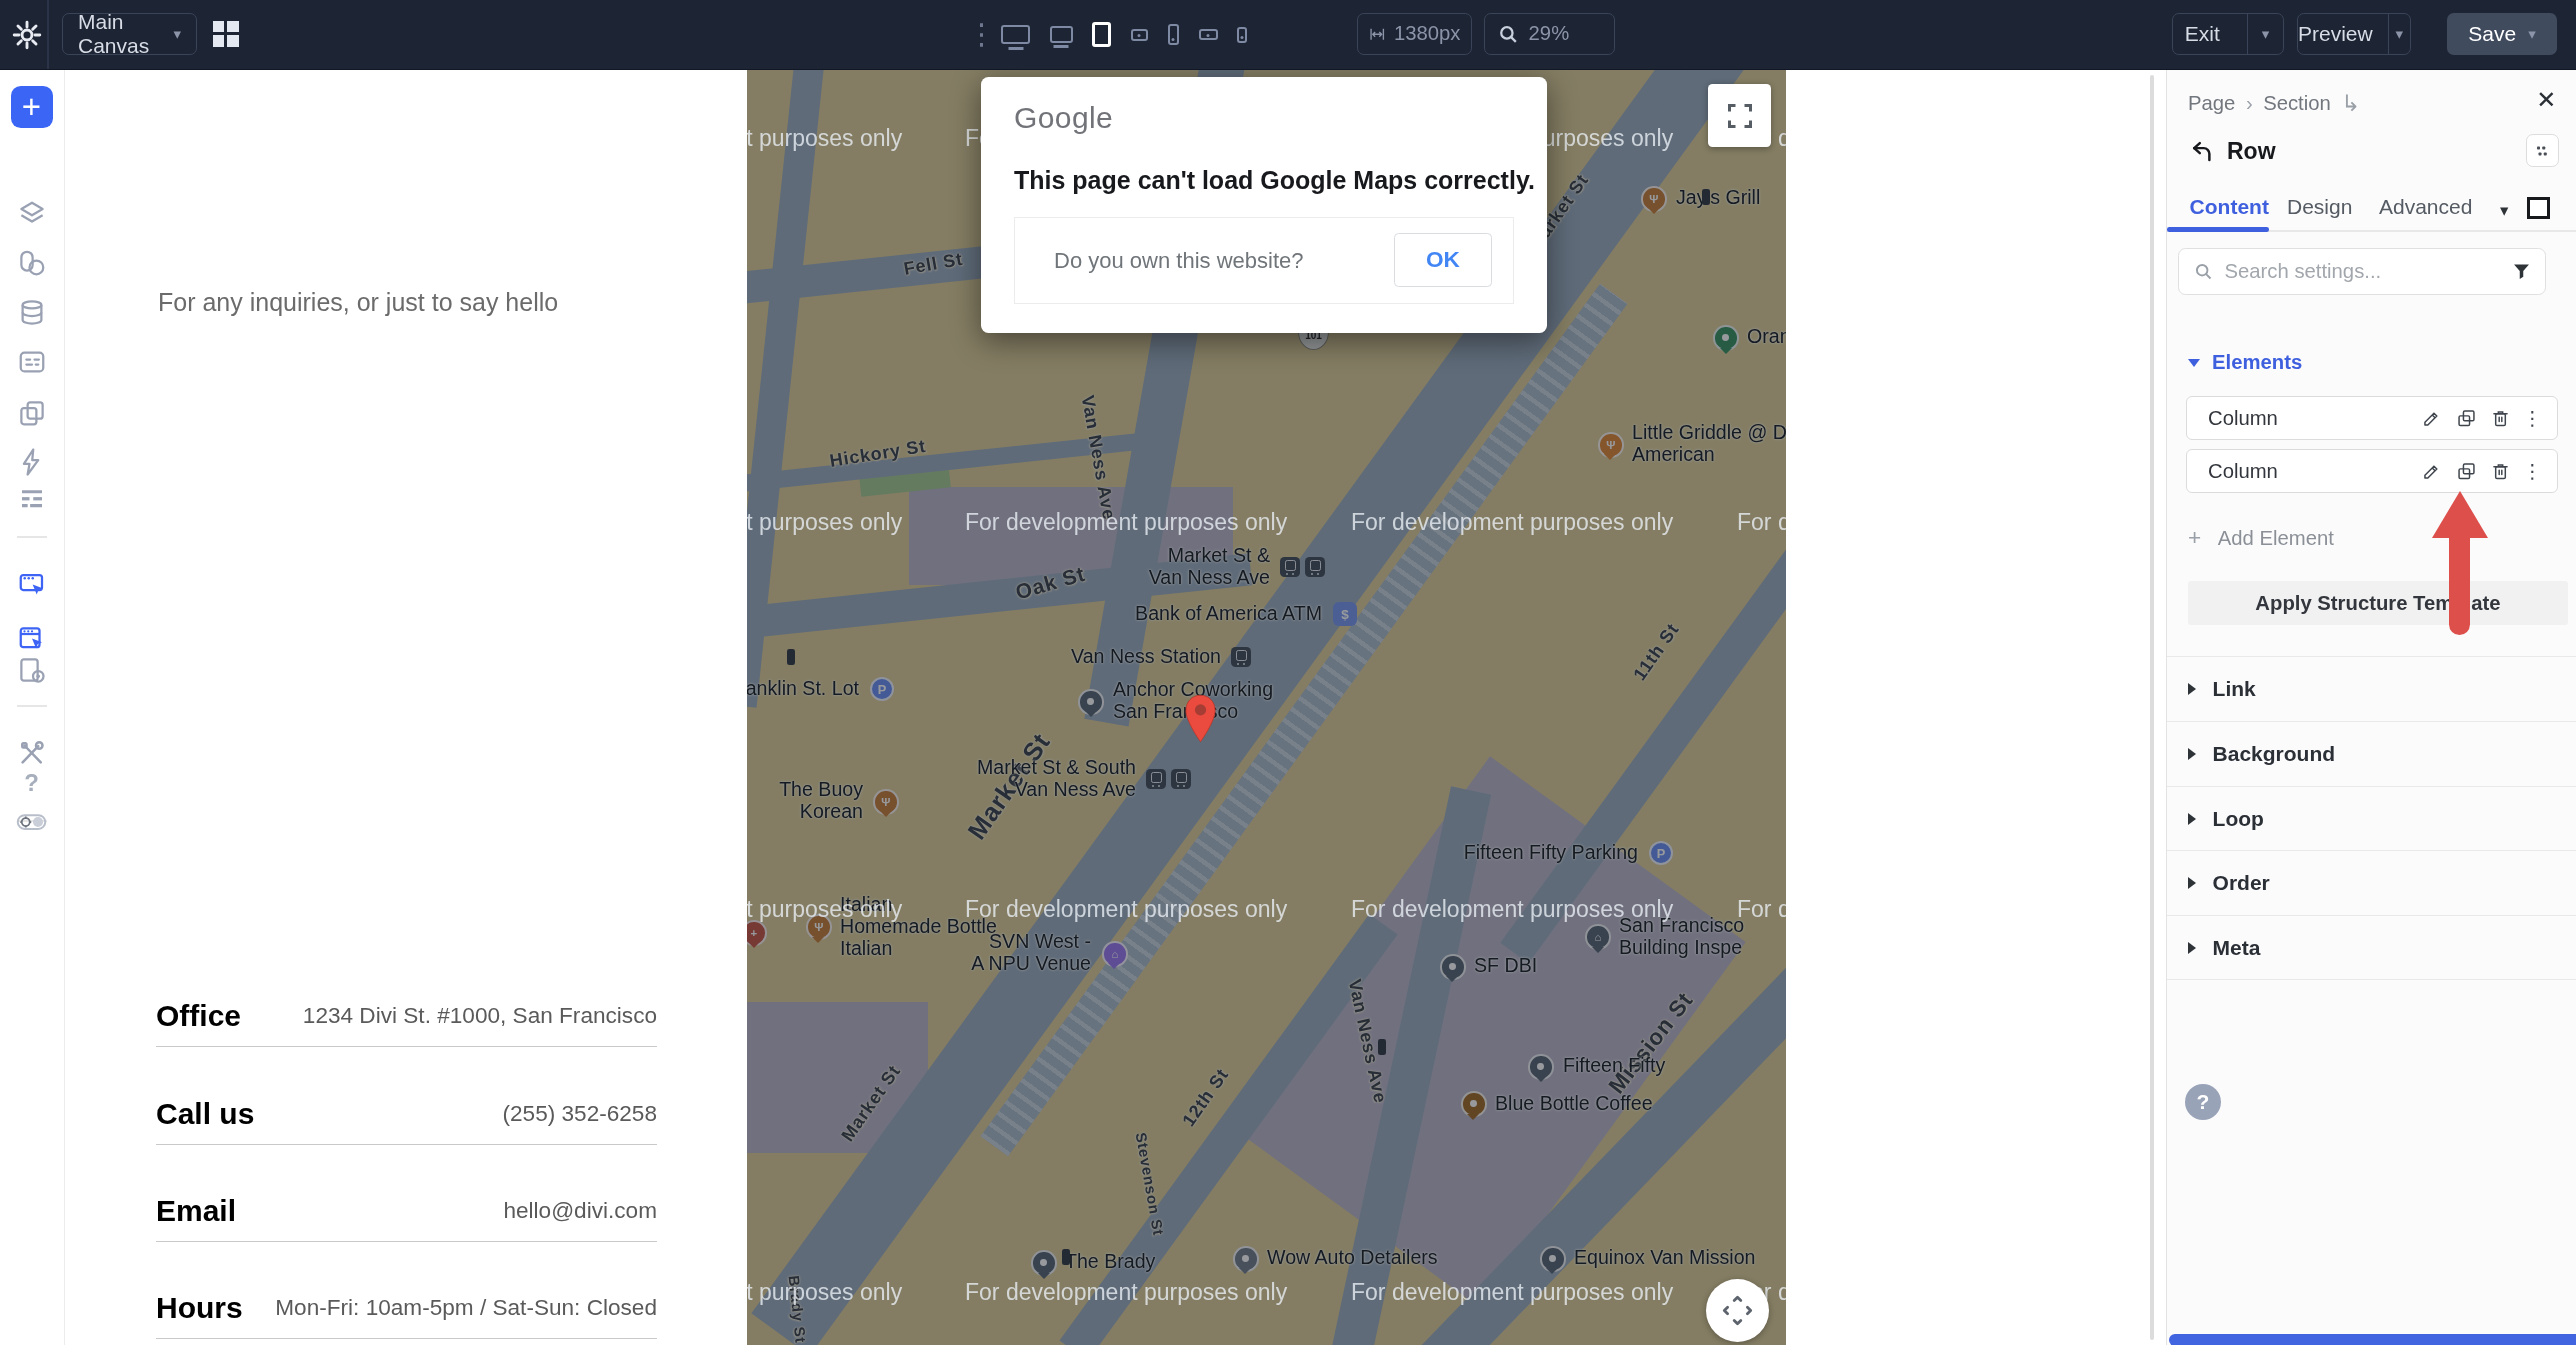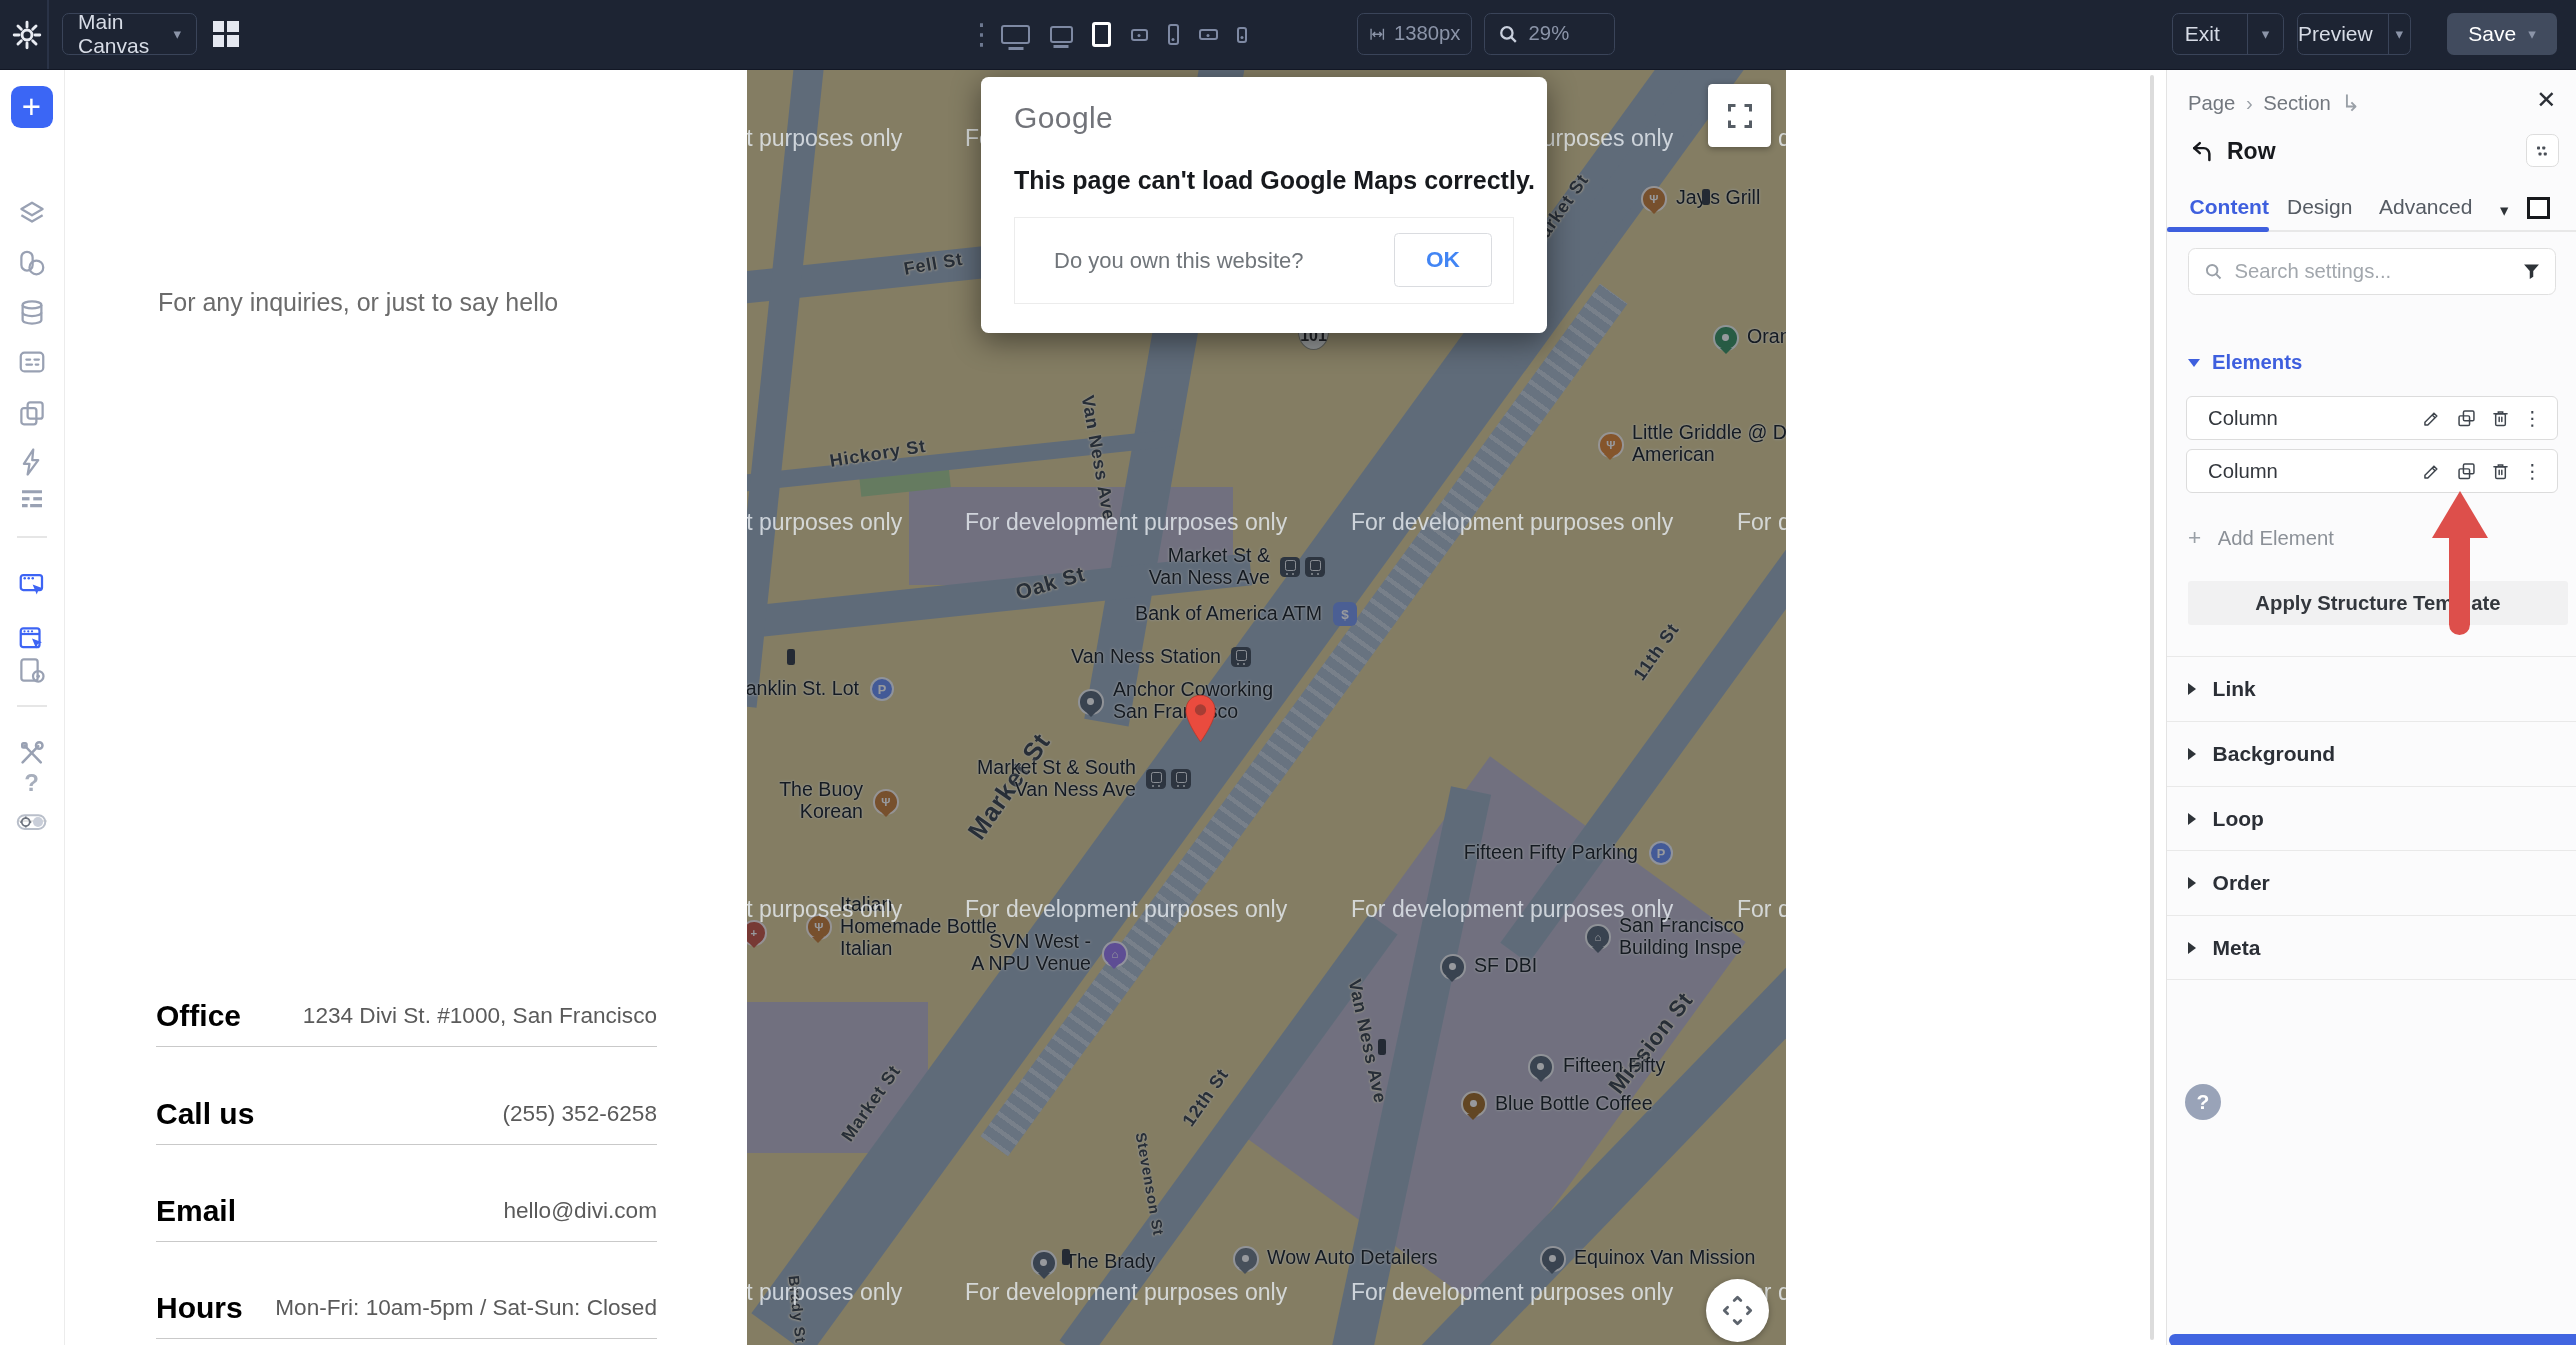--- a/index.html
+++ b/index.html
@@ -42,21 +42,21 @@
   .road.hatch{background:#aebdcd;background-image:repeating-linear-gradient(90deg,rgba(255,255,255,.35) 0 4.5px,transparent 4.5px 13.5px);}
   .street{position:absolute;white-space:nowrap;color:#3f4750;font-weight:700;font-size:18px;letter-spacing:0.8px;transform-origin:0 50%;z-index:2;text-shadow:0 0 3px #efe9d5,0 0 1.5px #efe9d5,0.8px 0.8px 1.5px #efe9d5;}
   .poi-label{position:absolute;font-size:19.6px;font-weight:500;color:#20262c;line-height:22px;white-space:nowrap;z-index:3;text-shadow:0 0 3px rgba(255,255,250,.95),0 0 1.5px rgba(255,255,250,.9);}
   .pin{position:absolute;width:25.6px;height:25.6px;border-radius:50%;border:2.3px solid rgba(255,255,255,.92);box-sizing:border-box;display:flex;align-items:center;justify-content:center;color:#fff;font-size:11.3px;font-weight:700;z-index:3;}
   .pin-pt{position:absolute;width:0;height:0;border:6px solid transparent;z-index:3;}
   .badge{position:absolute;width:20.3px;height:20.3px;background:#49535f;border-radius:4.5px;z-index:3;}
   .badge::before{content:"";position:absolute;left:4.5px;right:4.5px;top:3px;bottom:6px;border:1.5px solid #e8ecf0;border-radius:2.3px;}
   .badge::after{content:"";position:absolute;left:6px;bottom:2.3px;width:2.3px;height:2.3px;background:#e8ecf0;border-radius:50%;box-shadow:6px 0 0 #e8ecf0;}
   .pbadge{position:absolute;width:24px;height:24px;background:#6f93f5;border-radius:50%;border:2.3px solid rgba(255,255,255,.9);box-sizing:border-box;color:#fff;font-weight:700;font-size:12.8px;display:flex;align-items:center;justify-content:center;z-index:3;}
   .bankbadge{position:absolute;width:24px;height:24px;background:#7d9bf0;border-radius:6px;color:#fff;font-weight:700;font-size:13.5px;display:flex;align-items:center;justify-content:center;z-index:3;}
-  .shield{position:absolute;width:29px;height:25.6px;background:#f4f6f2;border-radius:3.8px 3.8px 50% 50%/3.8px 3.8px 65% 65%;color:#333;font-size:16px;font-weight:700;display:flex;align-items:center;justify-content:center;z-index:3;border:0.8px solid #9a9a8a;}
+  .shield{position:absolute;width:29px;height:25.6px;background:#f4f6f2;border-radius:3.8px 3.8px 50% 50%/3.8px 3.8px 65% 65%;color:#333;font-size:10px;font-weight:700;display:flex;align-items:center;justify-content:center;z-index:3;border:0.8px solid #9a9a8a;}
   .tlight{position:absolute;width:7.5px;height:16px;background:#39414b;border-radius:2.3px;z-index:3;}
   .map-overlay{position:absolute;inset:0;background:rgba(8,12,22,.42);z-index:4;}
   .wm{position:absolute;white-space:nowrap;font-size:23px;color:rgba(233,237,243,.8);z-index:5;}
   .dest-pin{position:absolute;z-index:6;}
   .map-ctl{position:absolute;background:#fff;z-index:7;display:flex;align-items:center;justify-content:center;box-shadow:0 1.5px 6px rgba(0,0,0,.3);}
   .fullscreen-btn{left:961px;top:15px;width:63px;height:63px;border-radius:4.5px;}
   .pan-btn{left:959px;top:1210px;width:63px;height:63px;border-radius:50%;}
   
   .gdialog{position:absolute;left:234px;top:8.3px;width:566px;height:256px;background:#fff;border-radius:7.5px;box-shadow:0 7.5px 30px rgba(0,0,0,.45);z-index:9;}
   .gd-brand{position:absolute;left:33px;top:24px;font-size:30px;color:#717379;letter-spacing:0.4px;}
@@ -73,21 +73,21 @@
   .row-hd{position:absolute;left:21px;top:69px;display:flex;align-items:center;gap:12px;}
   .row-title{font-size:23px;font-weight:700;color:#17191d;}
   .rowgrid-btn{position:absolute;right:16.6px;top:65px;width:33px;height:33px;border:1.5px solid #ddd;border-radius:6.8px;background:#fff;display:flex;align-items:center;justify-content:center;box-sizing:border-box;}
   .tabs{position:absolute;left:0;top:126px;width:100%;height:36px;}
   .tab{position:absolute;top:0;font-size:21px;color:#555b63;}
   .tab.active{color:#3e5fde;font-weight:700;}
   .tab-underline{position:absolute;left:0;top:32px;width:102px;height:4.5px;background:#3e5fde;border-radius:2.3px;}
   .tab-divider{position:absolute;left:0;top:35px;width:100%;height:1.5px;background:#e8e8e8;}
   .tab-caret{position:absolute;top:6px;font-size:16.6px;color:#2e3338;}
   .tab-square{position:absolute;top:1.5px;width:22.6px;height:22.6px;border:3px solid #17191d;background:#fff;box-sizing:border-box;}
-  .search-box{position:absolute;left:21px;top:179px;width:368px;height:47px;border:1.5px solid #e0e0e0;border-radius:7.5px;background:#fff;display:flex;align-items:center;box-sizing:border-box;padding:0 13.5px;gap:9px;}
+  .search-box{position:absolute;left:11px;top:179px;width:368px;height:47px;border:1.5px solid #e0e0e0;border-radius:7.5px;background:#fff;display:flex;align-items:center;box-sizing:border-box;padding:0 13.5px;gap:9px;}
   .search-box input{border:none;outline:none;flex:1;font-size:20.3px;color:#444;font-family:"Liberation Sans",sans-serif;background:transparent;}
   .search-box input::placeholder{color:#a2a7ad;}
   .el-head{position:absolute;left:21px;top:282px;display:flex;align-items:center;gap:12px;color:#3e5fde;font-weight:700;font-size:20.3px;}
   .tri-down{width:0;height:0;border-left:6.8px solid transparent;border-right:6.8px solid transparent;border-top:8.3px solid #3e5fde;}
   .colcard{position:absolute;left:19px;width:372px;height:44px;background:#fff;border:1.5px solid #dcdcdc;border-radius:6px;box-sizing:border-box;display:flex;align-items:center;padding:0 15px 0 21px;}
   .colcard .nm{flex:1;color:#33373d;font-size:20.3px;}
   .colcard .ic{width:22.6px;height:22.6px;margin-left:12px;display:flex;align-items:center;justify-content:center;}
   .colcard .kv{color:#3f454d;font-size:19.6px;margin-left:10.5px;}
   .add-el{position:absolute;left:21px;top:456px;color:#8b9097;font-size:20.3px;display:flex;gap:16.6px;align-items:center;}
   .add-el .plus{font-size:22.6px;color:#9aa0a7;}

